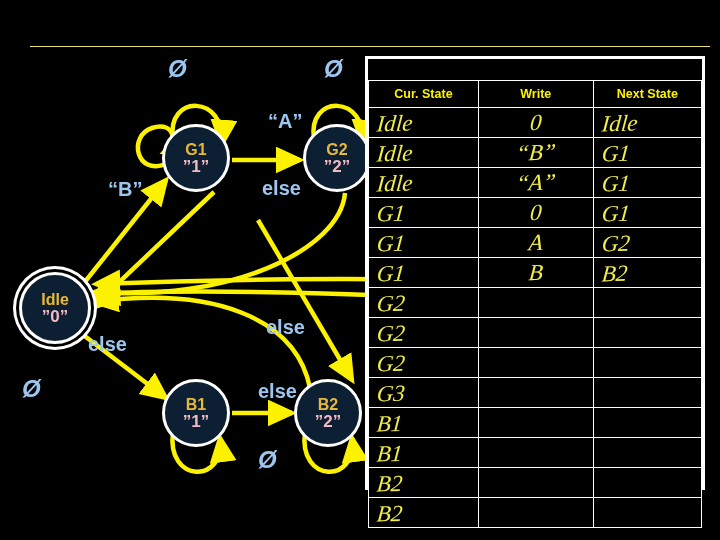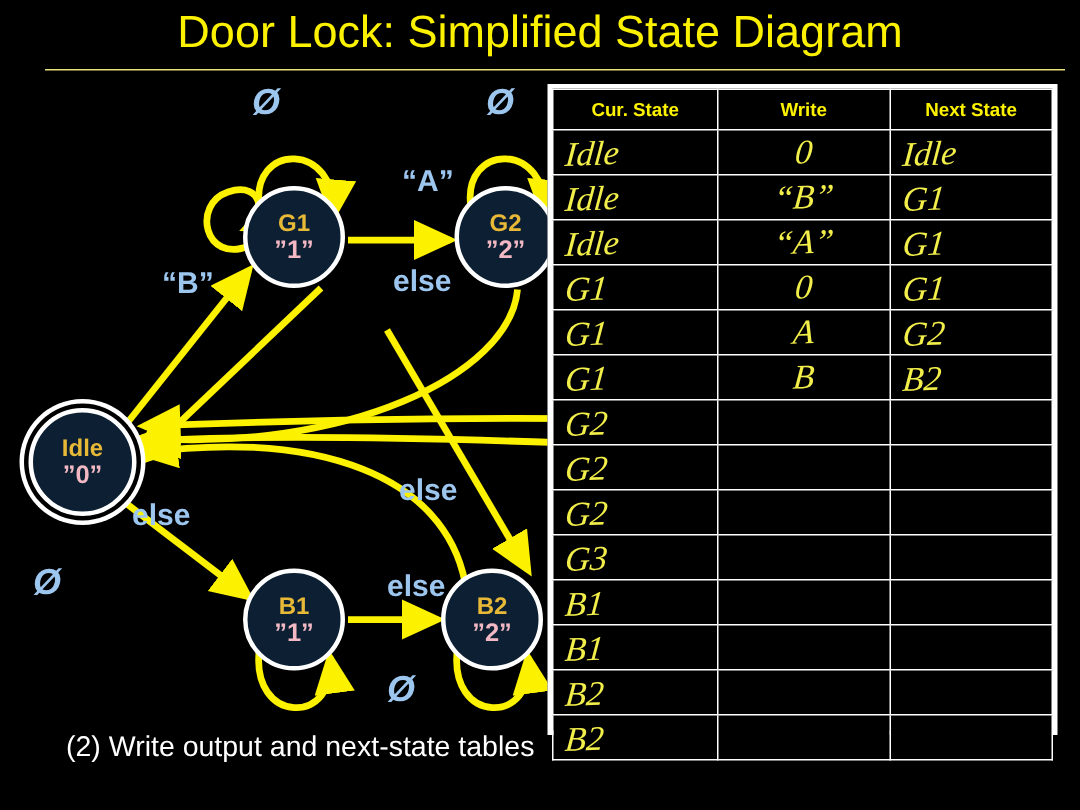--- a/index.html
+++ b/index.html
@@ -29,21 +29,21 @@
   .nout{color:#f2b9c4;font-size:17px;font-weight:bold;line-height:18px;}
 
   .elabel{position:absolute;color:#9dc6ef;font-size:20px;font-weight:bold;
           white-space:nowrap;}
   .nulllabel{position:absolute;color:#9dc6ef;font-size:24px;
              font-weight:bold;font-style:italic;white-space:nowrap;}
 
   
   #table{position:absolute;left:365px;top:56px;width:340px;height:434px;
          background:#000;border:3px solid #ffffff;box-sizing:border-box;}
-  #tbl{border-collapse:collapse;width:100%;height:100%;table-layout:fixed;}
+  #tbl{border-collapse:collapse;width:100%;height:100%;table-layout:fixed;margin-top:21px;}
   #tbl th{color:#fcf200;font-size:12.5px;font-weight:bold;text-align:center;
           background:#000;border:1px solid #ffffff;height:26px;padding:0;}
   #tbl td{border:1px solid #ffffff;background:#000;padding:0;height:29px;
           vertical-align:middle;}
   col.c1{width:33%;} col.c2{width:34.5%;} col.c3{width:32.5%;}
   .hw{color:#f2ee4a;font-size:23px;font-family:"Liberation Serif","DejaVu Serif",serif;
       font-style:italic;display:block;text-align:center;
       transform:skewX(-7deg) rotate(-2deg);line-height:27px;}
   .hw.l{text-align:left;padding-left:8px;}
   tr.ysep > td, tr.ysep > th{border-bottom:4px solid #fcf200;}
@@ -51,21 +51,20 @@
 
   
   #caption{position:absolute;left:44px;top:488px;color:#ffffff;
            font-size:19px;white-space:nowrap;}
 </style>
 </head>
 <body>
 
 <div id="slide">
 
-  <div id="title">Door Lock: Simplified State Diagram</div>
   <div id="title-rule"></div>
 
   <div id="diagram">
     <svg width="720" height="445">
       <defs>
         <marker id="ah" markerWidth="7" markerHeight="7" refX="5.4" refY="3" orient="auto" markerUnits="strokeWidth">
           <path d="M0,0 L6.5,3 L0,6 z" fill="#fcf200"></path>
         </marker>
       </defs>
       <g stroke="#fcf200" stroke-width="4.5" fill="none" marker-end="url(#ah)">
@@ -307,15 +306,14 @@
               <span class="hw"></span>
             </td>
           <td>
               <span class="hw l"></span>
             </td>
         </tr>
       </tbody>
     </table>
   </div>
 
-  <div id="caption">(2) Write output and next-state tables</div>
 
 </div>
 
 </body></html>

